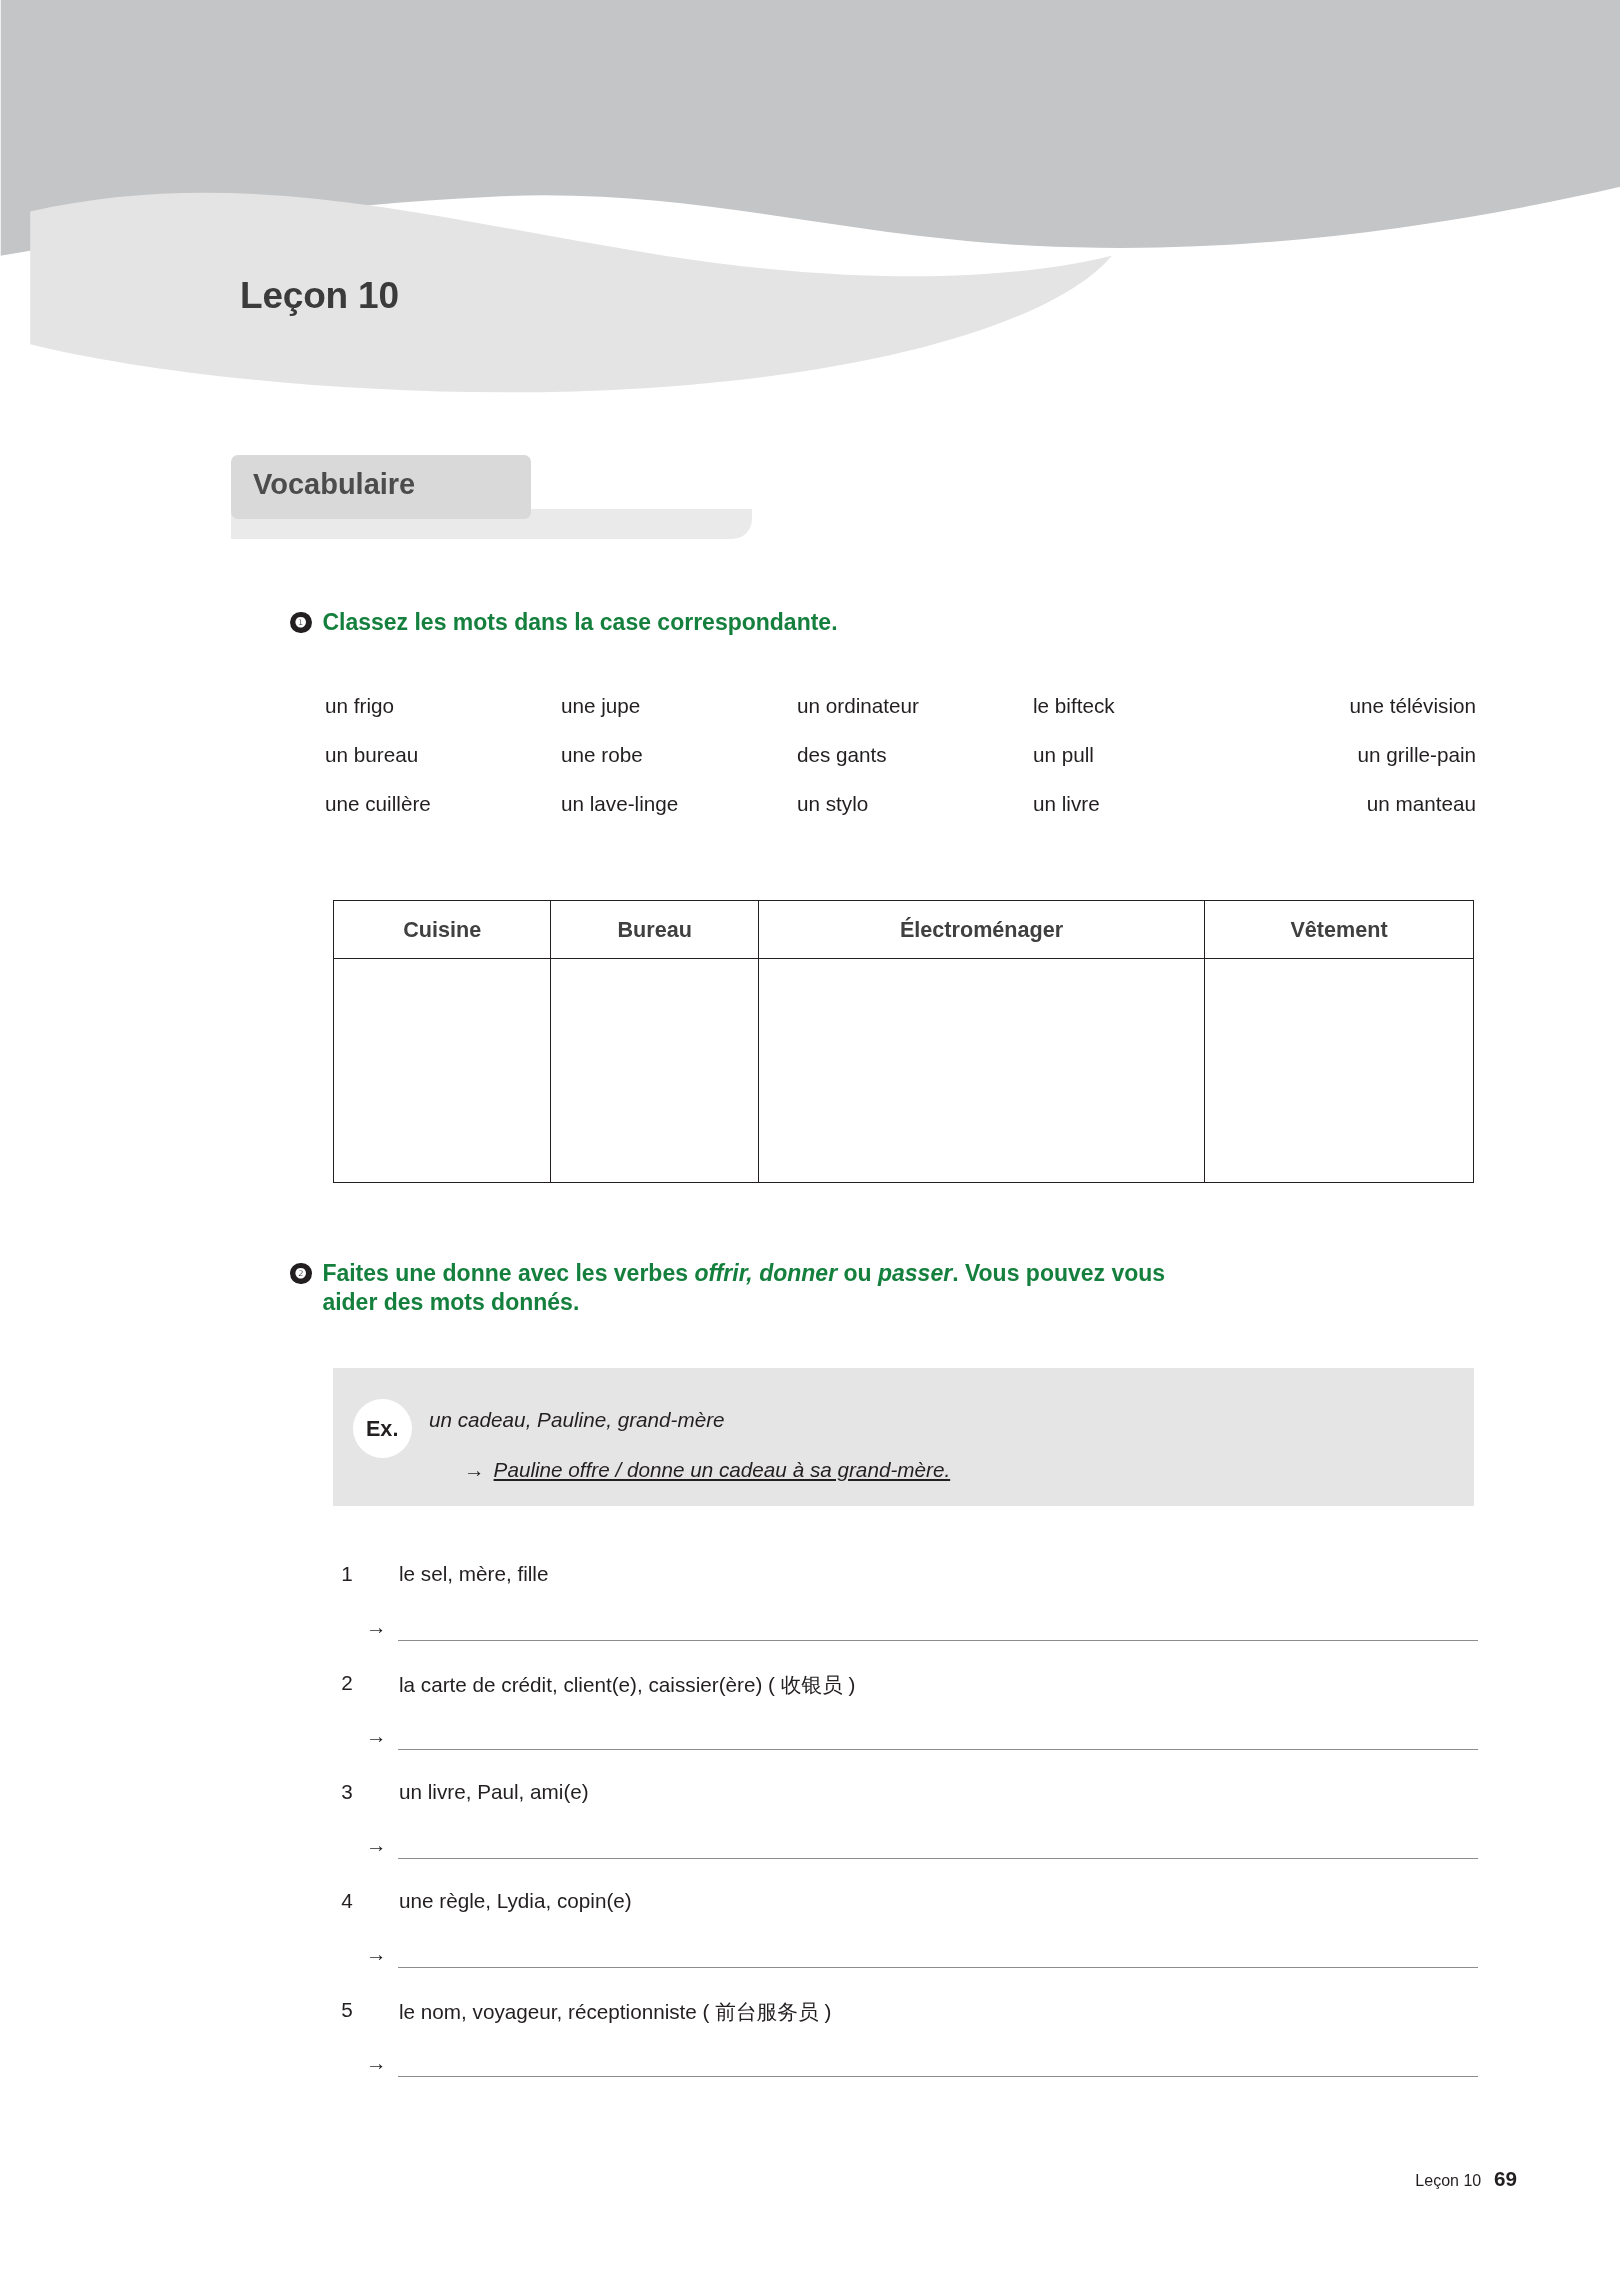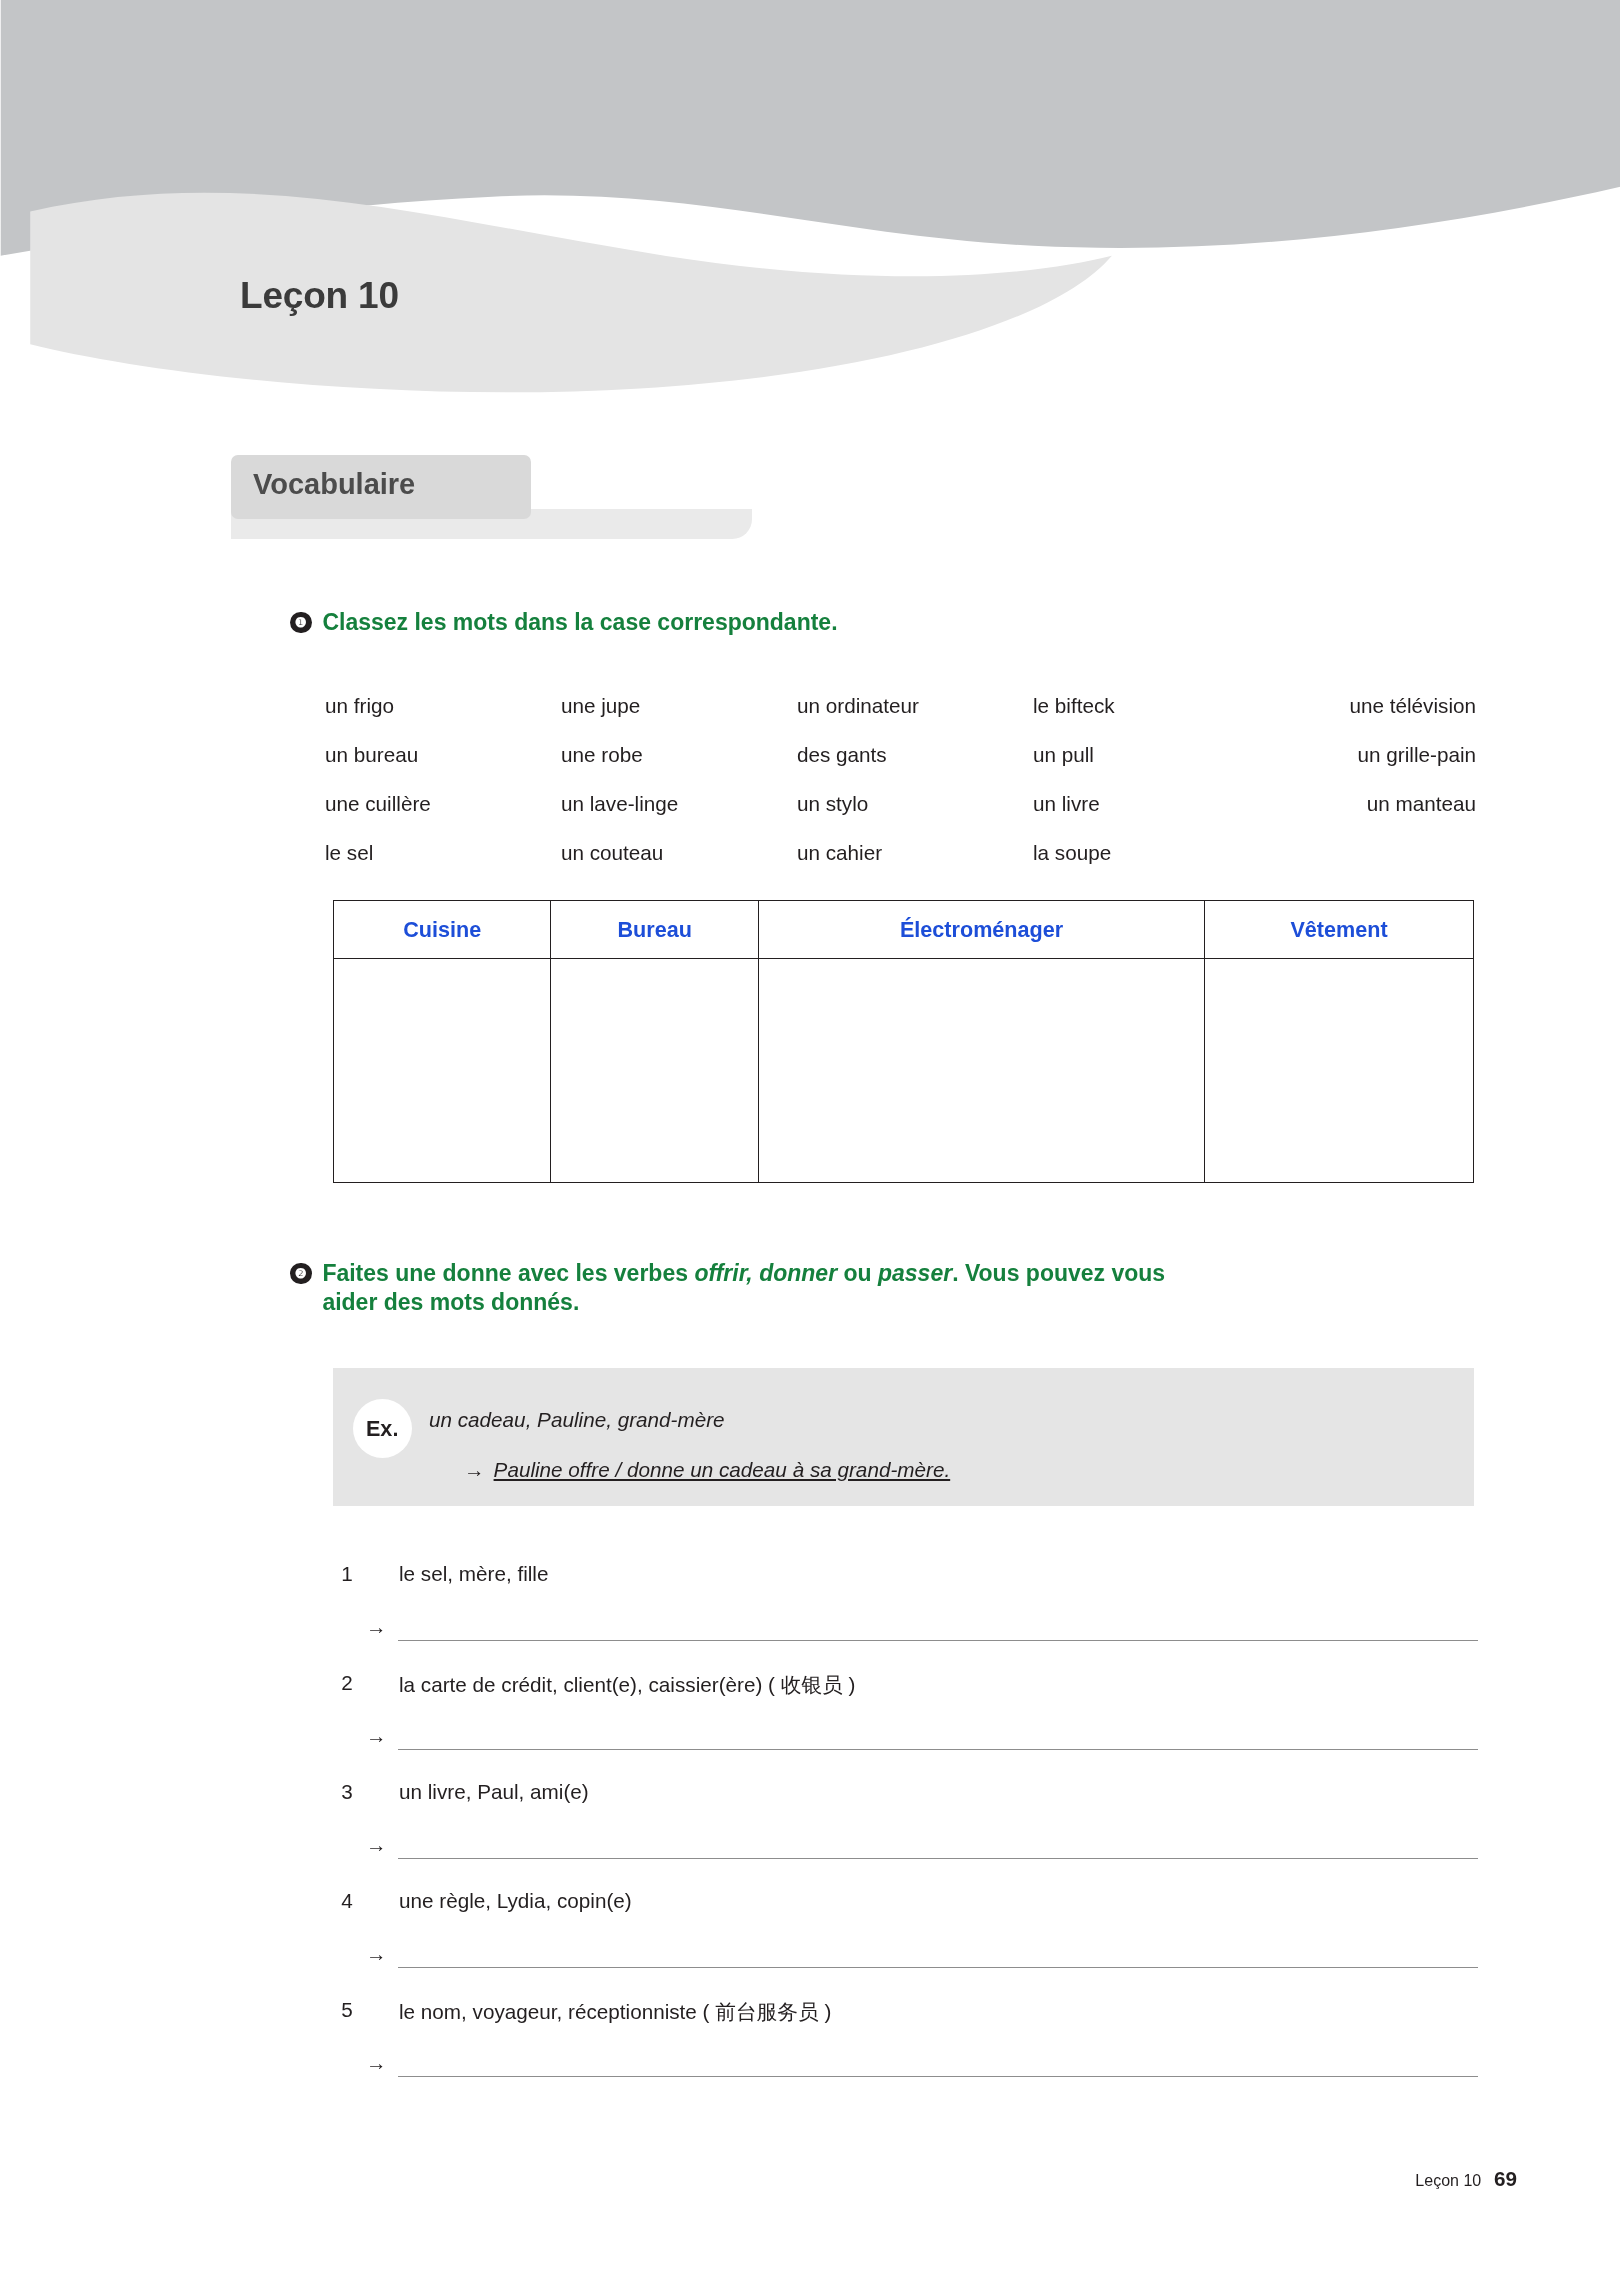--- a/index.html
+++ b/index.html
@@ -131,21 +131,21 @@
     top: 900px;
     width: 1141px;
     border-collapse: collapse;
   }
   .cat-table th {
     border: 1.5px solid #231f20;
     height: 55px;
     font-size: 21.6px;
     font-weight: bold;
     text-align: center;
-    color: #1d4ed8;
+    color: #404040;
   }
   .cat-table td {
     border: 1.5px solid #231f20;
     height: 221px;
   }
 
   
   .ex-box {
     position: absolute;
     left: 333px;
@@ -282,27 +282,20 @@
       <div class="c3">des gants</div>
       <div class="c4">un pull</div>
       <div class="c5">un grille-pain</div>
     </div>
     <div class="wrow">
       <div class="c1">une cuillère</div>
       <div class="c2">un lave-linge</div>
       <div class="c3">un stylo</div>
       <div class="c4">un livre</div>
       <div class="c5">un manteau</div>
-    </div>
-    <div class="wrow">
-      <div class="c1">le sel</div>
-      <div class="c2">un couteau</div>
-      <div class="c3">un cahier</div>
-      <div class="c4">la soupe</div>
-      <div class="c5"></div>
     </div>
   </div>
 
   <table class="cat-table">
     <tbody>
         <tr>
       <th>Cuisine</th>
       <th>Bureau</th>
       <th>Électroménager</th>
       <th>Vêtement</th>

